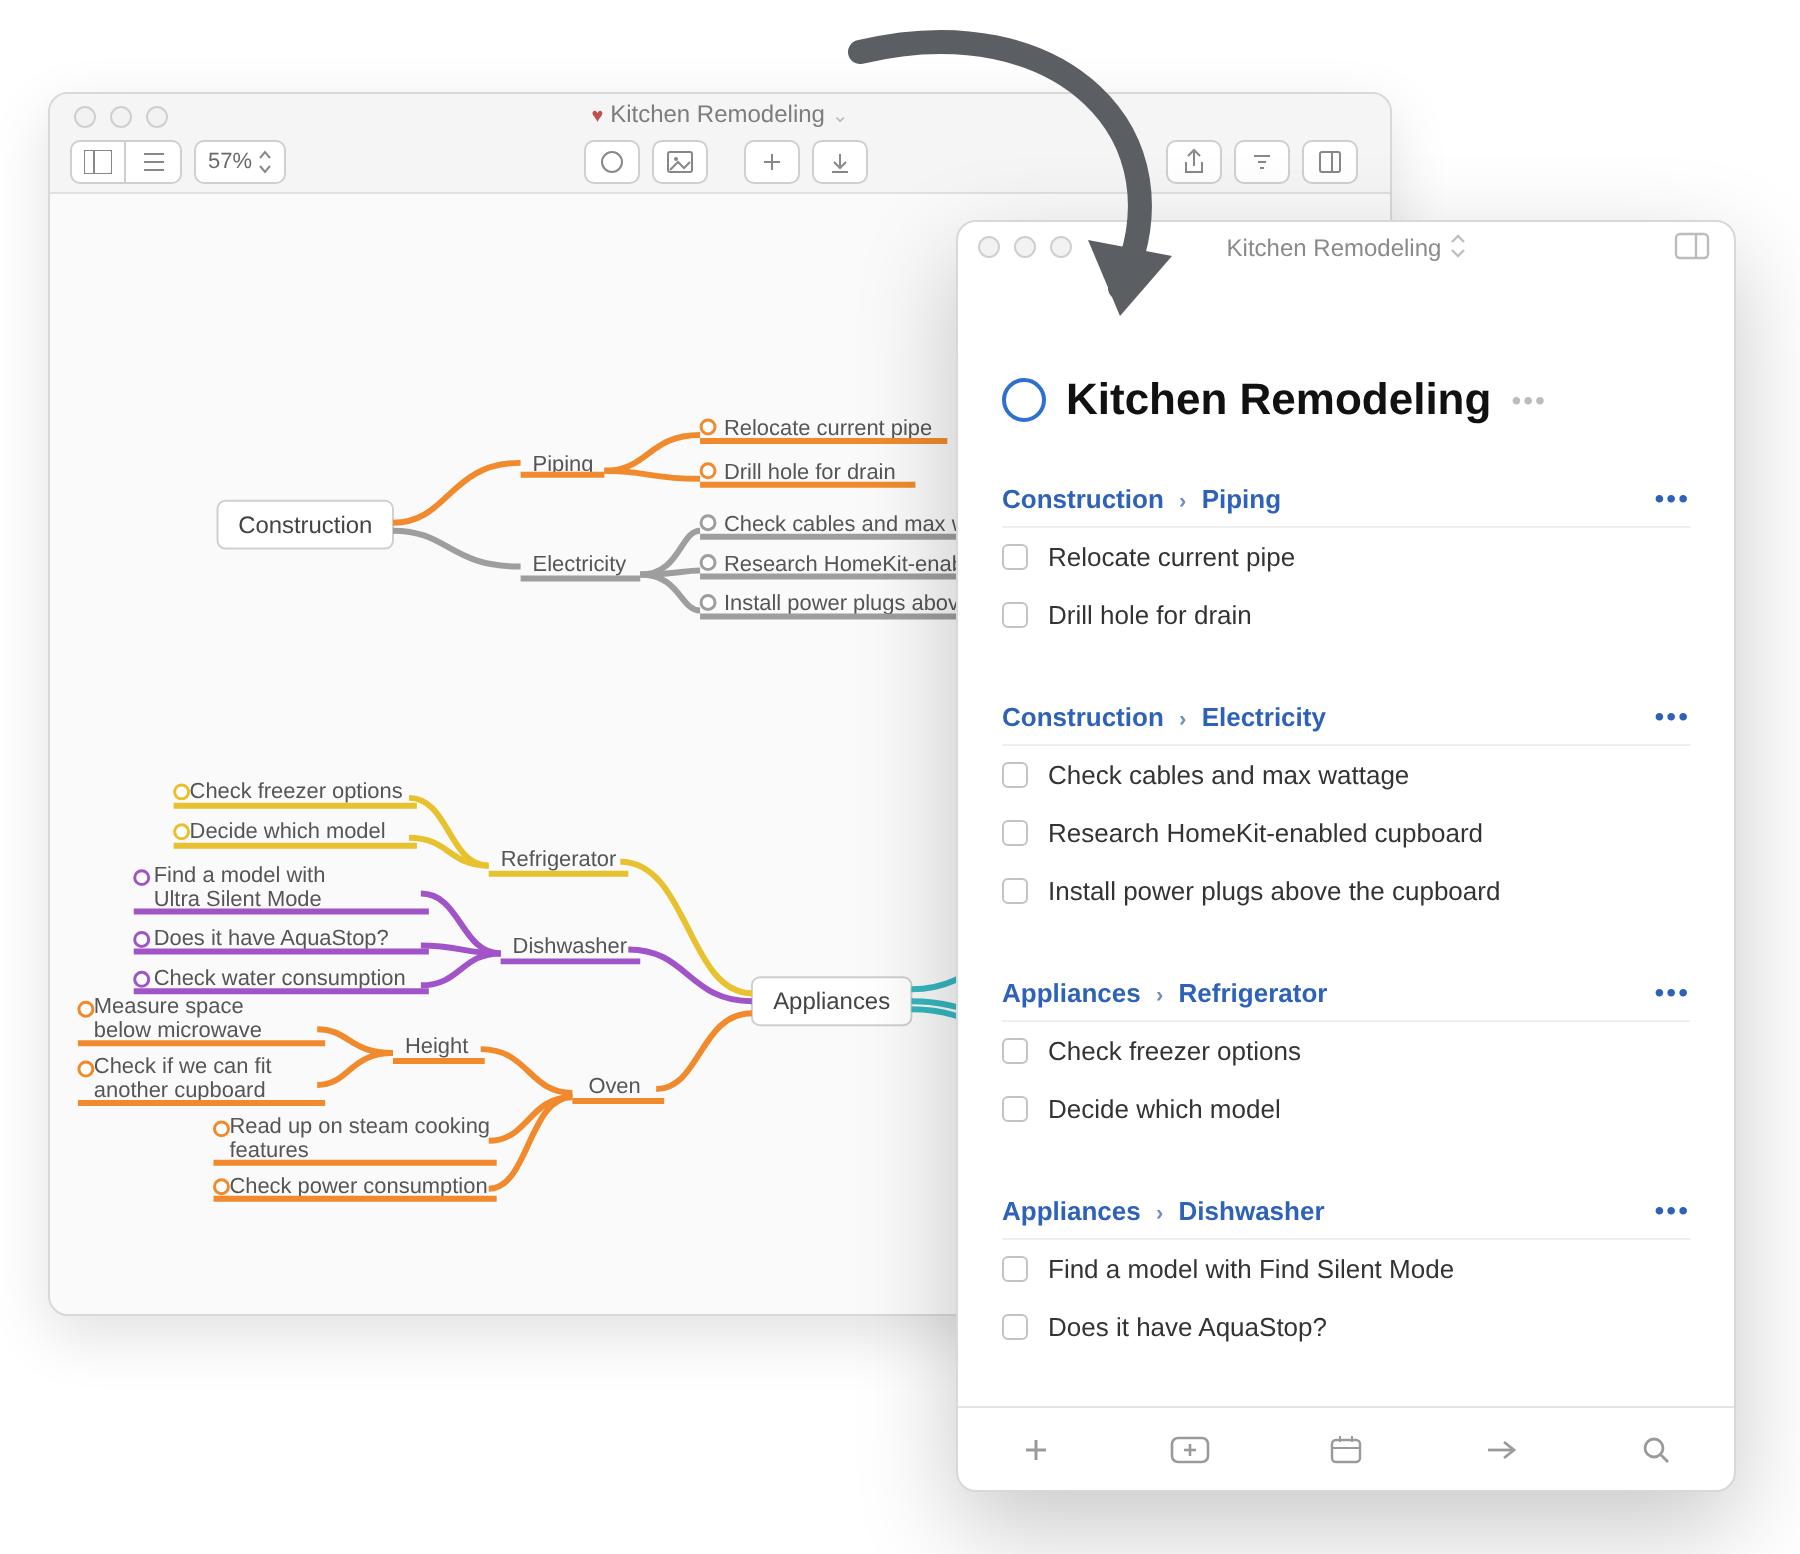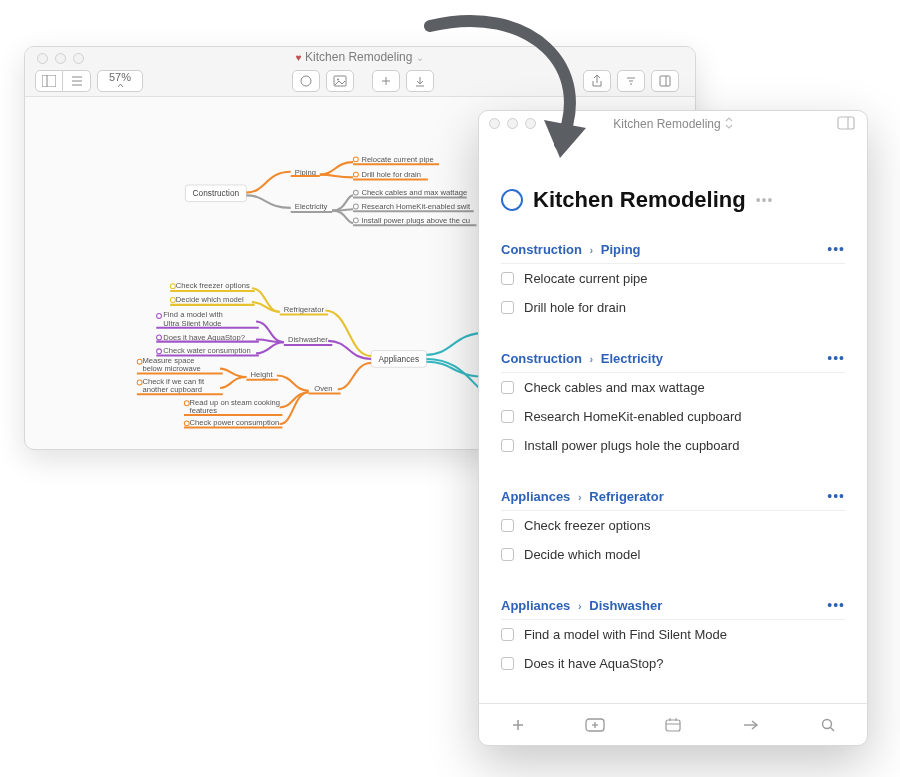--- a/index.html
+++ b/index.html
@@ -9,21 +9,21 @@
     width: 900px;
     height: 777px;
     position: relative;
     overflow: hidden;
   }
 
   
   .mind-window {
     position: absolute;
     left: 24px; top: 46px;
-    width: 672px; height: 404px;
+    width: 672px; height: 612px;
     background: #fafafa;
     border: 1px solid #d8d8d8;
     border-radius: 10px;
     box-shadow: 0 10px 30px rgba(0,0,0,0.12);
     overflow: hidden;
   }
   .mind-titlebar {
     height: 50px;
     border-bottom: 1px solid #e0e0e0;
     background: #f5f5f5;
@@ -31,21 +31,21 @@
   }
   .traffic-lights { position: absolute; left: 12px; top: 6px; display: flex; gap: 7px; }
   .tl { width: 11px; height: 11px; border-radius: 50%; border: 1px solid #cfcfcf; background: #f2f2f2; }
   .title-row { position: absolute; left: 0; right: 0; top: 3px; text-align: center; font-size: 12px; color: #7d7d7d; }
   .title-row .heart { color: #c05050; font-size: 10px; }
   .title-chev { color: #bababa; font-size: 10px; }
   .toolbar-row { position: absolute; left: 10px; right: 10px; top: 22px; height: 24px; display: flex; align-items: center; }
   .tb-btn {
     height: 22px; border: 0.5px solid #cfcfcf; border-radius: 5px;
     background: #fff; display: inline-flex; align-items: center; justify-content: center;
-    font-size: 11px; color: #6a6a6a; margin-right: 6px; padding: 0 6px; flex-direction: column;
+    font-size: 11px; color: #6a6a6a; margin-right: 6px; padding: 0 6px;
   }
   .tb-seg { display: inline-flex; }
   .tb-seg .tb-btn:first-child { border-top-right-radius: 0; border-bottom-right-radius: 0; margin-right: 0; }
   .tb-seg .tb-btn:last-child { border-top-left-radius: 0; border-bottom-left-radius: 0; border-left: none; }
   .zoom-box { width: 46px; justify-content: space-between; padding: 0 6px; }
   .tb-spacer { flex: 1; }
   .tb-group-mid { display: flex; }
   .tb-icon { width: 28px; }
 
   .mind-canvas { position: absolute; left: 0; right: 0; top: 50px; bottom: 0; }
@@ -346,21 +346,21 @@
     <div class="task">
         <div class="task-box"></div>
         <span>Check cables and max wattage</span>
       </div>
     <div class="task">
         <div class="task-box"></div>
         <span>Research HomeKit-enabled cupboard</span>
       </div>
     <div class="task">
         <div class="task-box"></div>
-        <span>Install power plugs hole the cupboard</span>
+        <span>Install power plugs above the cupboard</span>
       </div>
 
     <div class="heading">
       <div class="heading-title">
         <span>Appliances</span>
         <span class="chev">›</span>
         <span>Refrigerator</span>
       </div>
       <div class="heading-dots">•••</div>
     </div>

